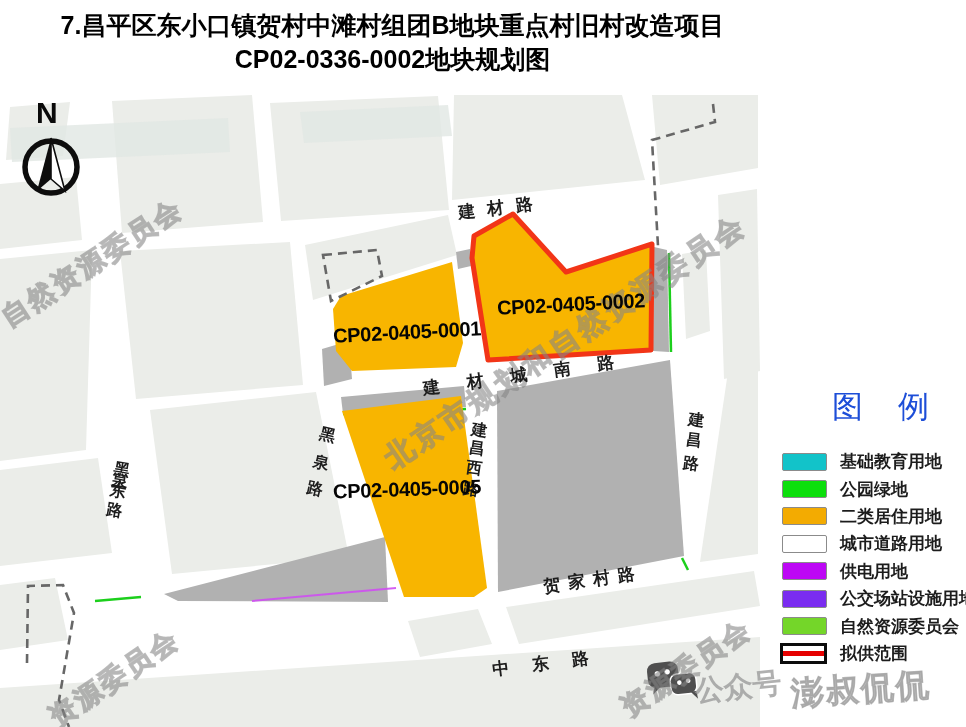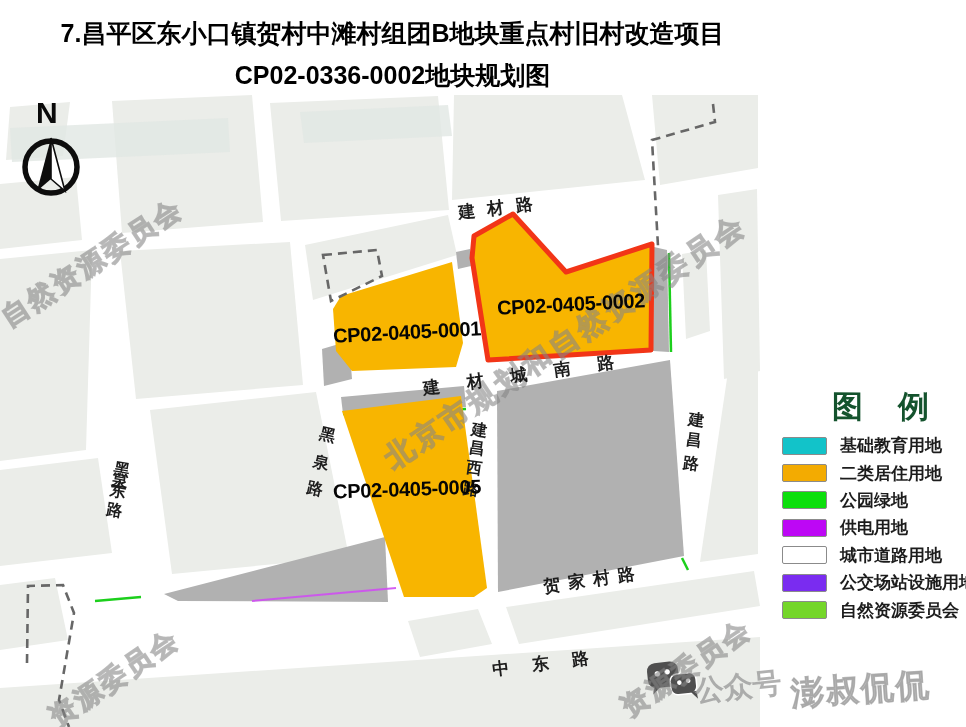--- a/index.html
+++ b/index.html
@@ -1,31 +1,31 @@
 <!DOCTYPE html>
 <html><head>
 <meta charset="utf-8">
 <style>
   html,body{margin:0;padding:0;background:#fff;}
   #stage{position:relative;width:966px;height:727px;overflow:hidden;background:#fff;
          font-family:"Liberation Sans","DejaVu Sans",sans-serif;}
   #map-svg{position:absolute;left:0;top:0;}
   .title-wrap{position:absolute;left:0;top:8px;width:785px;text-align:center;z-index:30;}
   .title-line{font-size:25px;font-weight:900;color:#000;letter-spacing:0px;line-height:34px;
-              font-family:"Liberation Sans","DejaVu Sans",sans-serif;margin-top:8px;}
+              font-family:"Liberation Sans","DejaVu Sans",sans-serif;}
   .lbl{position:absolute;color:#1d1d1d;font-weight:700;white-space:nowrap;z-index:20;}
   .road-h{font-size:17px;}
   .road-v{writing-mode:vertical-rl;text-orientation:upright;font-size:16px;}
   .parcel-lbl{position:absolute;font-size:20px;font-weight:800;color:#050505;white-space:nowrap;
               letter-spacing:-0.3px;z-index:21;}
   .north-n{position:absolute;left:36px;top:96px;font-size:30px;font-weight:900;color:#0a0a0a;z-index:22;}
   
   .legend{position:absolute;left:770px;top:386px;width:196px;z-index:25;}
-  .legend-title{font-size:31px;font-weight:700;color:#14532d;margin-left:62px;letter-spacing:2px;}
-  .legend-rows{margin-top:4px;}
+  .legend-title{font-size:31px;font-weight:400;color:#1d4ed8;margin-left:62px;letter-spacing:2px;}
+  .legend-rows{margin-top:20px;}
   .legend-row{display:flex;align-items:center;height:27.4px;}
   .legend-swatch{width:45px;height:18px;border:1px solid #8b8b8b;border-radius:2px;
                  box-sizing:border-box;margin-left:12px;flex:0 0 auto;}
   .legend-label{font-size:17px;font-weight:700;color:#1c1c1c;margin-left:13px;white-space:nowrap;}
   .scope-swatch{width:47px;height:21px;border:3.5px solid #0c0c0c;background:#fff;margin-left:10px;
                 box-sizing:border-box;display:flex;align-items:center;flex:0 0 auto;}
   .scope-line{width:100%;height:5.5px;}
   
   .wm{position:absolute;white-space:nowrap;font-weight:700;z-index:5;
       color:rgba(175,175,175,0.16);-webkit-text-stroke:1.3px rgba(128,128,128,0.52);}
@@ -145,39 +145,45 @@
   <div class="lbl road-h" style="left:492px;top:651px;letter-spacing:23px;transform:rotate(-7deg);">中东路</div>
 
   <div class="legend">
     <div class="legend-title">图　例</div>
     <div class="legend-rows">
       <div class="legend-row">
         <div class="legend-swatch" style="background: rgb(18, 195, 201);"></div>
         <div class="legend-label">基础教育用地</div>
       </div>
       <div class="legend-row">
+        <div class="legend-swatch" style="background: rgb(12, 223, 12);"></div>
+        <div class="legend-label">公园绿地</div>
+      </div>
+      <div class="legend-row">
         <div class="legend-swatch" style="background: rgb(243, 171, 1);"></div>
         <div class="legend-label">二类居住用地</div>
       </div>
       <div class="legend-row">
-        <div class="legend-swatch" style="background: rgb(12, 223, 12);"></div>
-        <div class="legend-label">公园绿地</div>
+        <div class="legend-swatch" style="background: rgb(255, 255, 255);"></div>
+        <div class="legend-label">城市道路用地</div>
       </div>
       <div class="legend-row">
         <div class="legend-swatch" style="background: rgb(189, 7, 245);"></div>
         <div class="legend-label">供电用地</div>
-      </div>
-      <div class="legend-row">
-        <div class="legend-swatch" style="background: rgb(255, 255, 255);"></div>
-        <div class="legend-label">城市道路用地</div>
       </div>
       <div class="legend-row">
         <div class="legend-swatch" style="background: rgb(122, 44, 240);"></div>
         <div class="legend-label">公交场站设施用地</div>
       </div>
       <div class="legend-row">
         <div class="legend-swatch" style="background: rgb(116, 214, 41);"></div>
         <div class="legend-label">自然资源委员会</div>
       </div>
+      <div class="legend-row">
+        <div class="scope-swatch">
+          <div class="scope-line" style="background: rgb(230, 0, 0);"></div>
+        </div>
+        <div class="legend-label">拟供范围</div>
+      </div>
     </div>
   </div>
 
 </div>
 
 </body></html>

